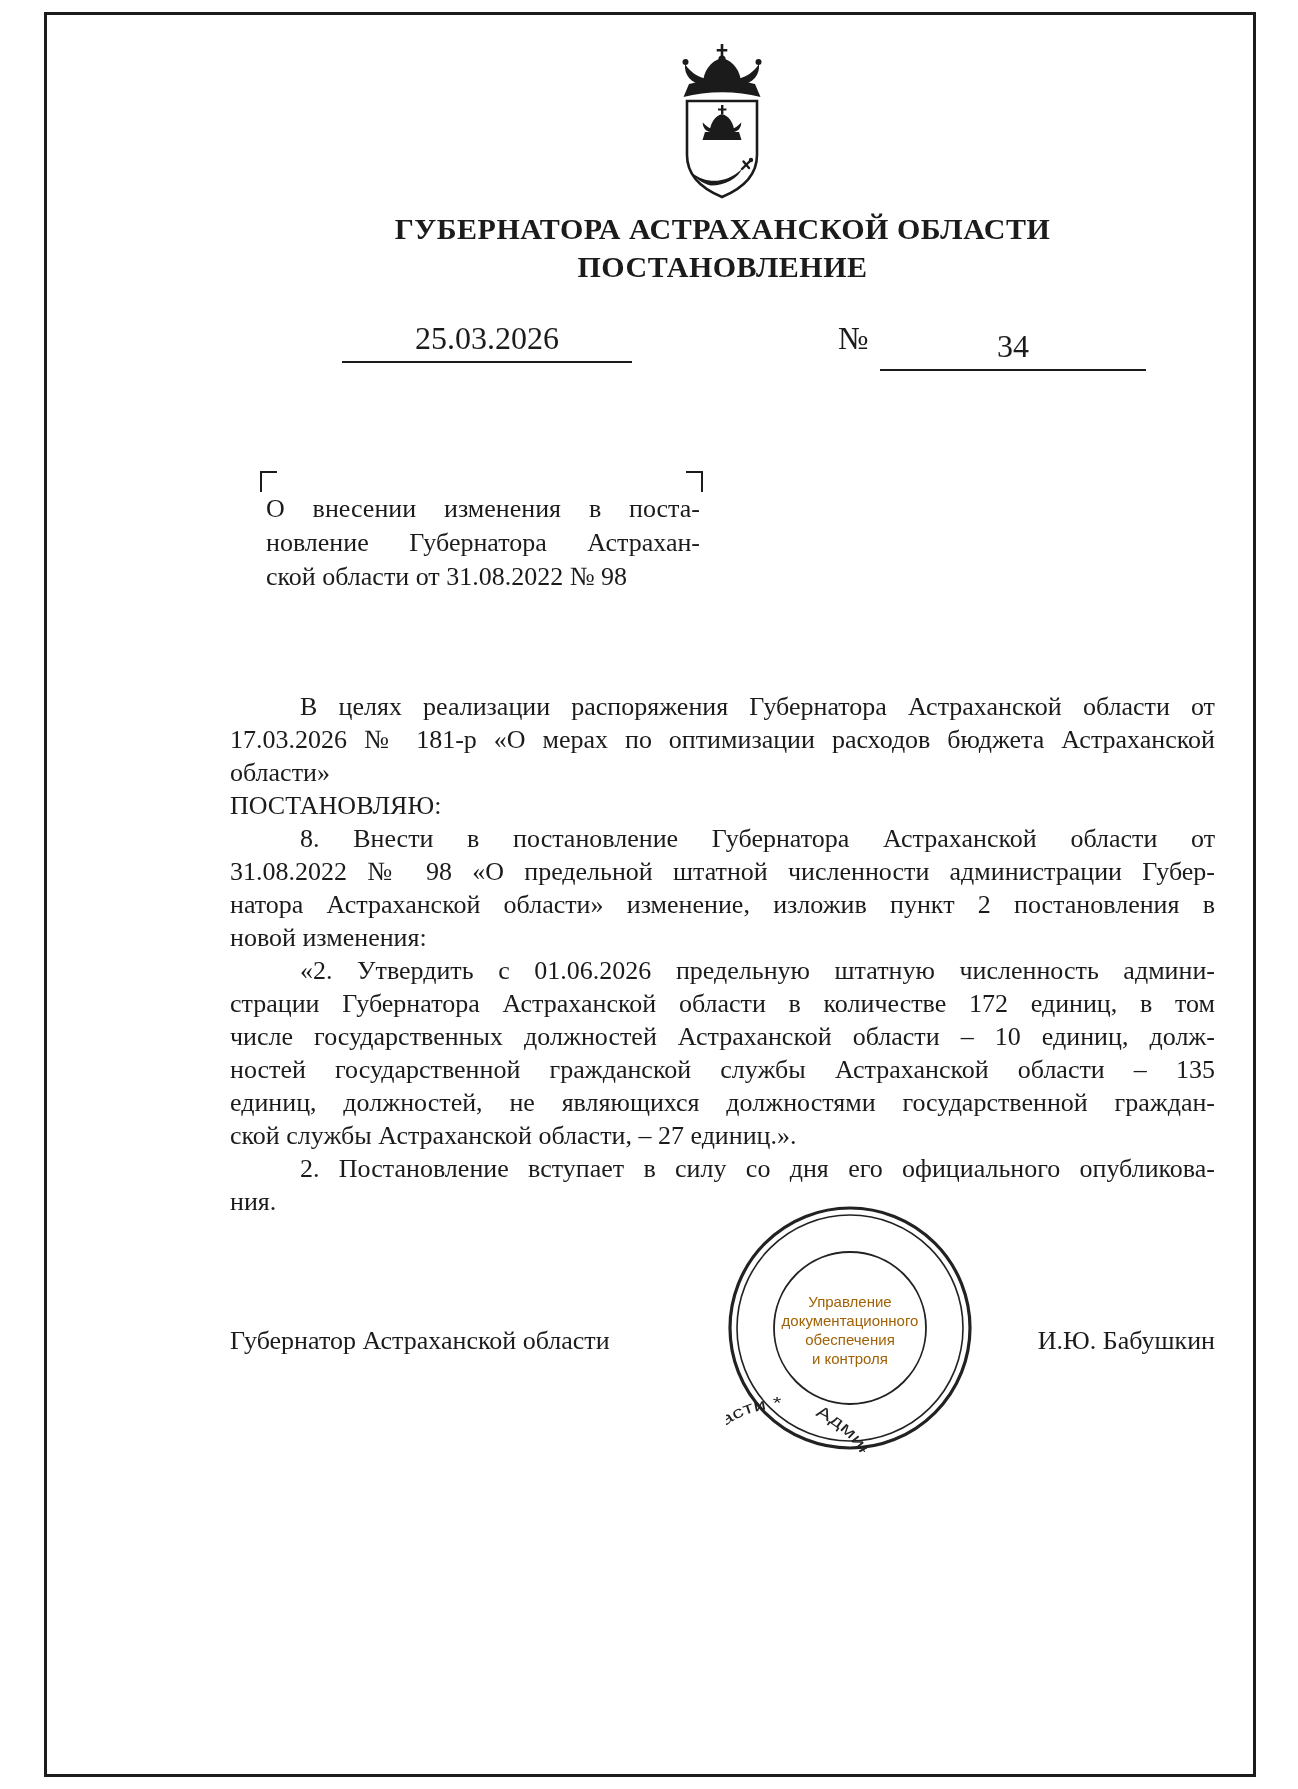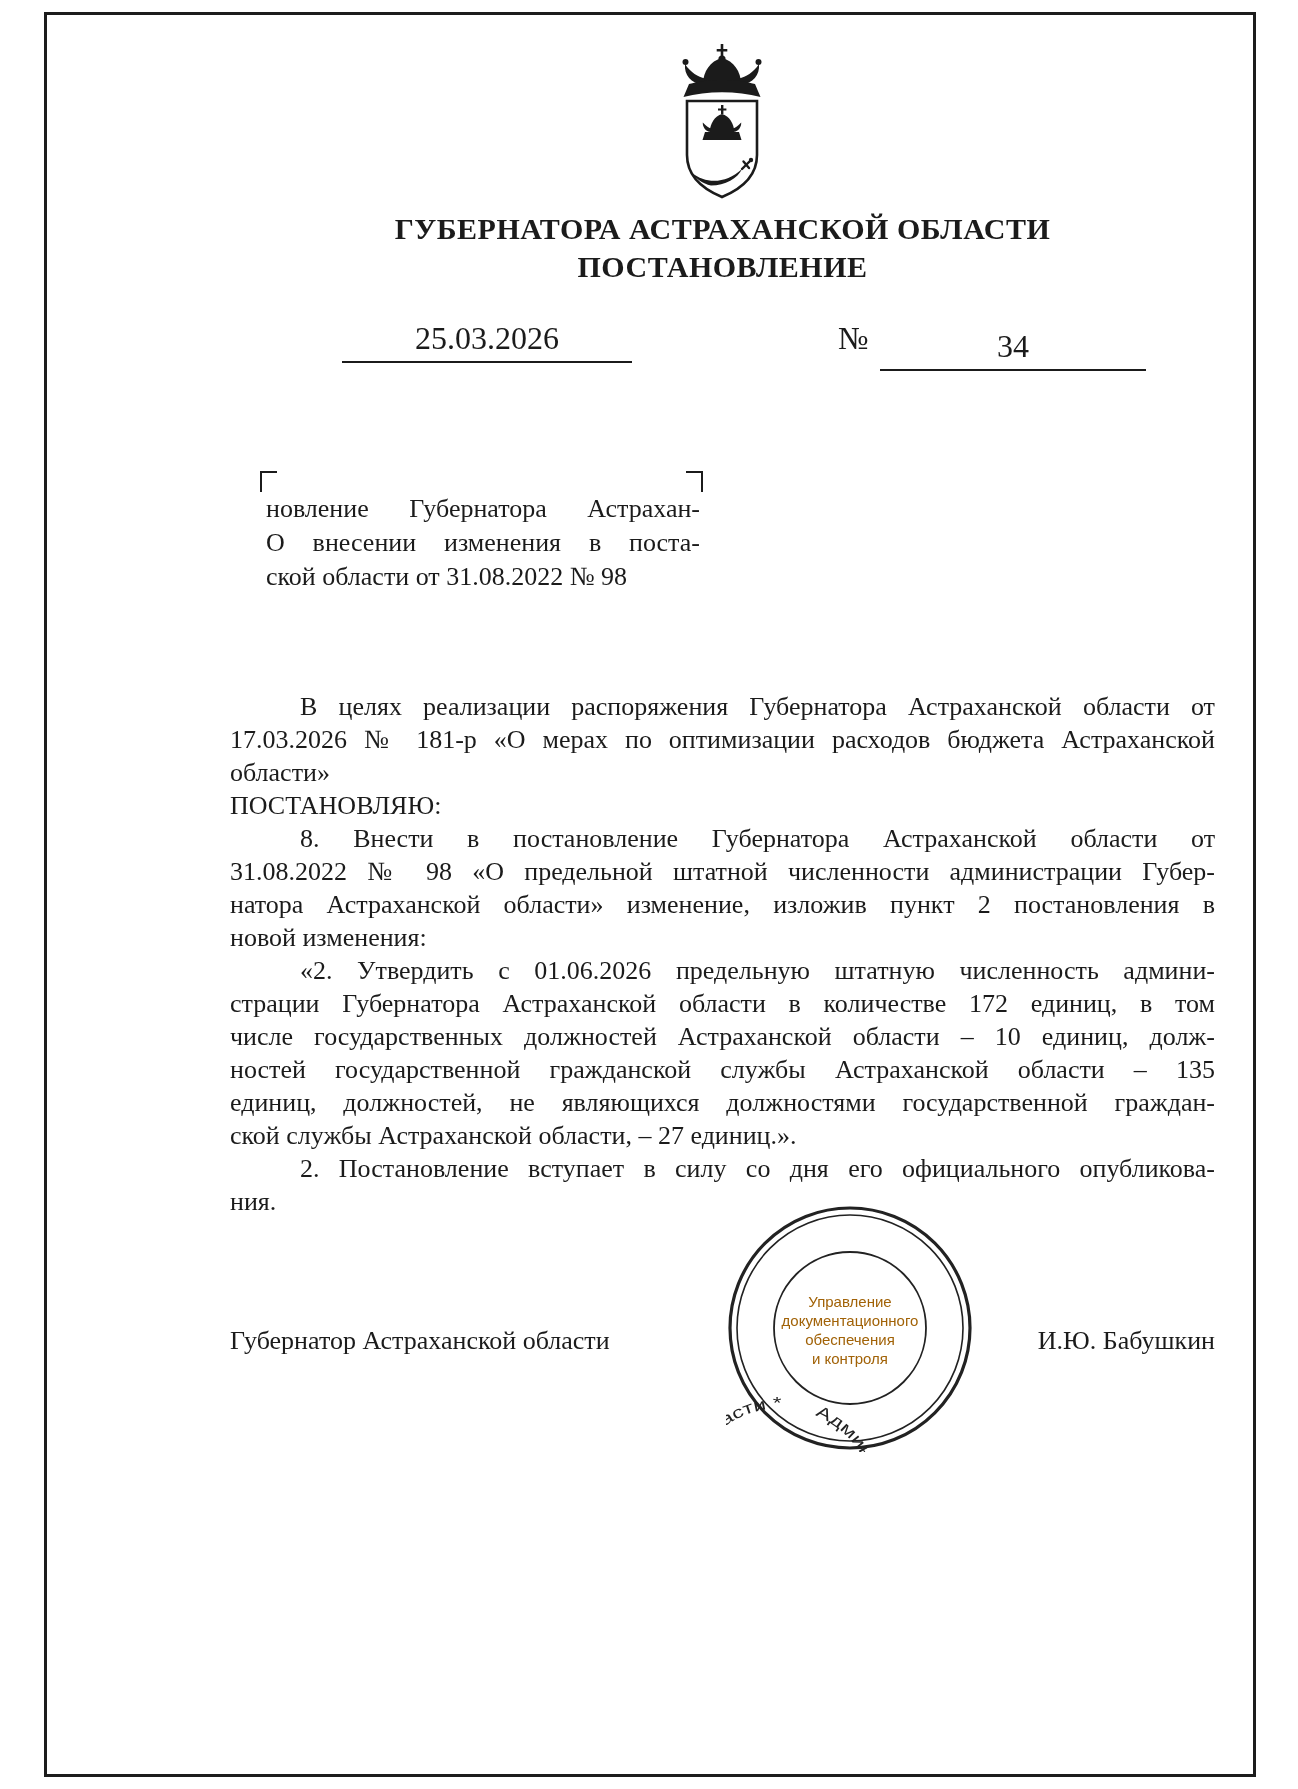--- a/index.html
+++ b/index.html
@@ -109,22 +109,22 @@
     </div>
     <div class="num-label">№</div>
     <div class="num-wrap">
       <span>34</span>
     </div>
   </div>
 
   <div class="bracket bl"></div>
   <div class="bracket br"></div>
   <div class="subject">
+      <div class="line">О внесении изменения в поста-</div>
       <div class="line">новление Губернатора Астрахан-</div>
-      <div class="line">О внесении изменения в поста-</div>
       <div class="line last">ской области от 31.08.2022 № 98</div>
     </div>
 
   <div class="bodytext">
       <div class="para">
         <div class="bline first">В целях реализации распоряжения Губернатора Астраханской области от</div>
         <div class="bline">17.03.2026 № 181-р «О мерах по оптимизации расходов бюджета Астраханской</div>
         <div class="bline last">области»</div>
       </div>
       <div class="para">

